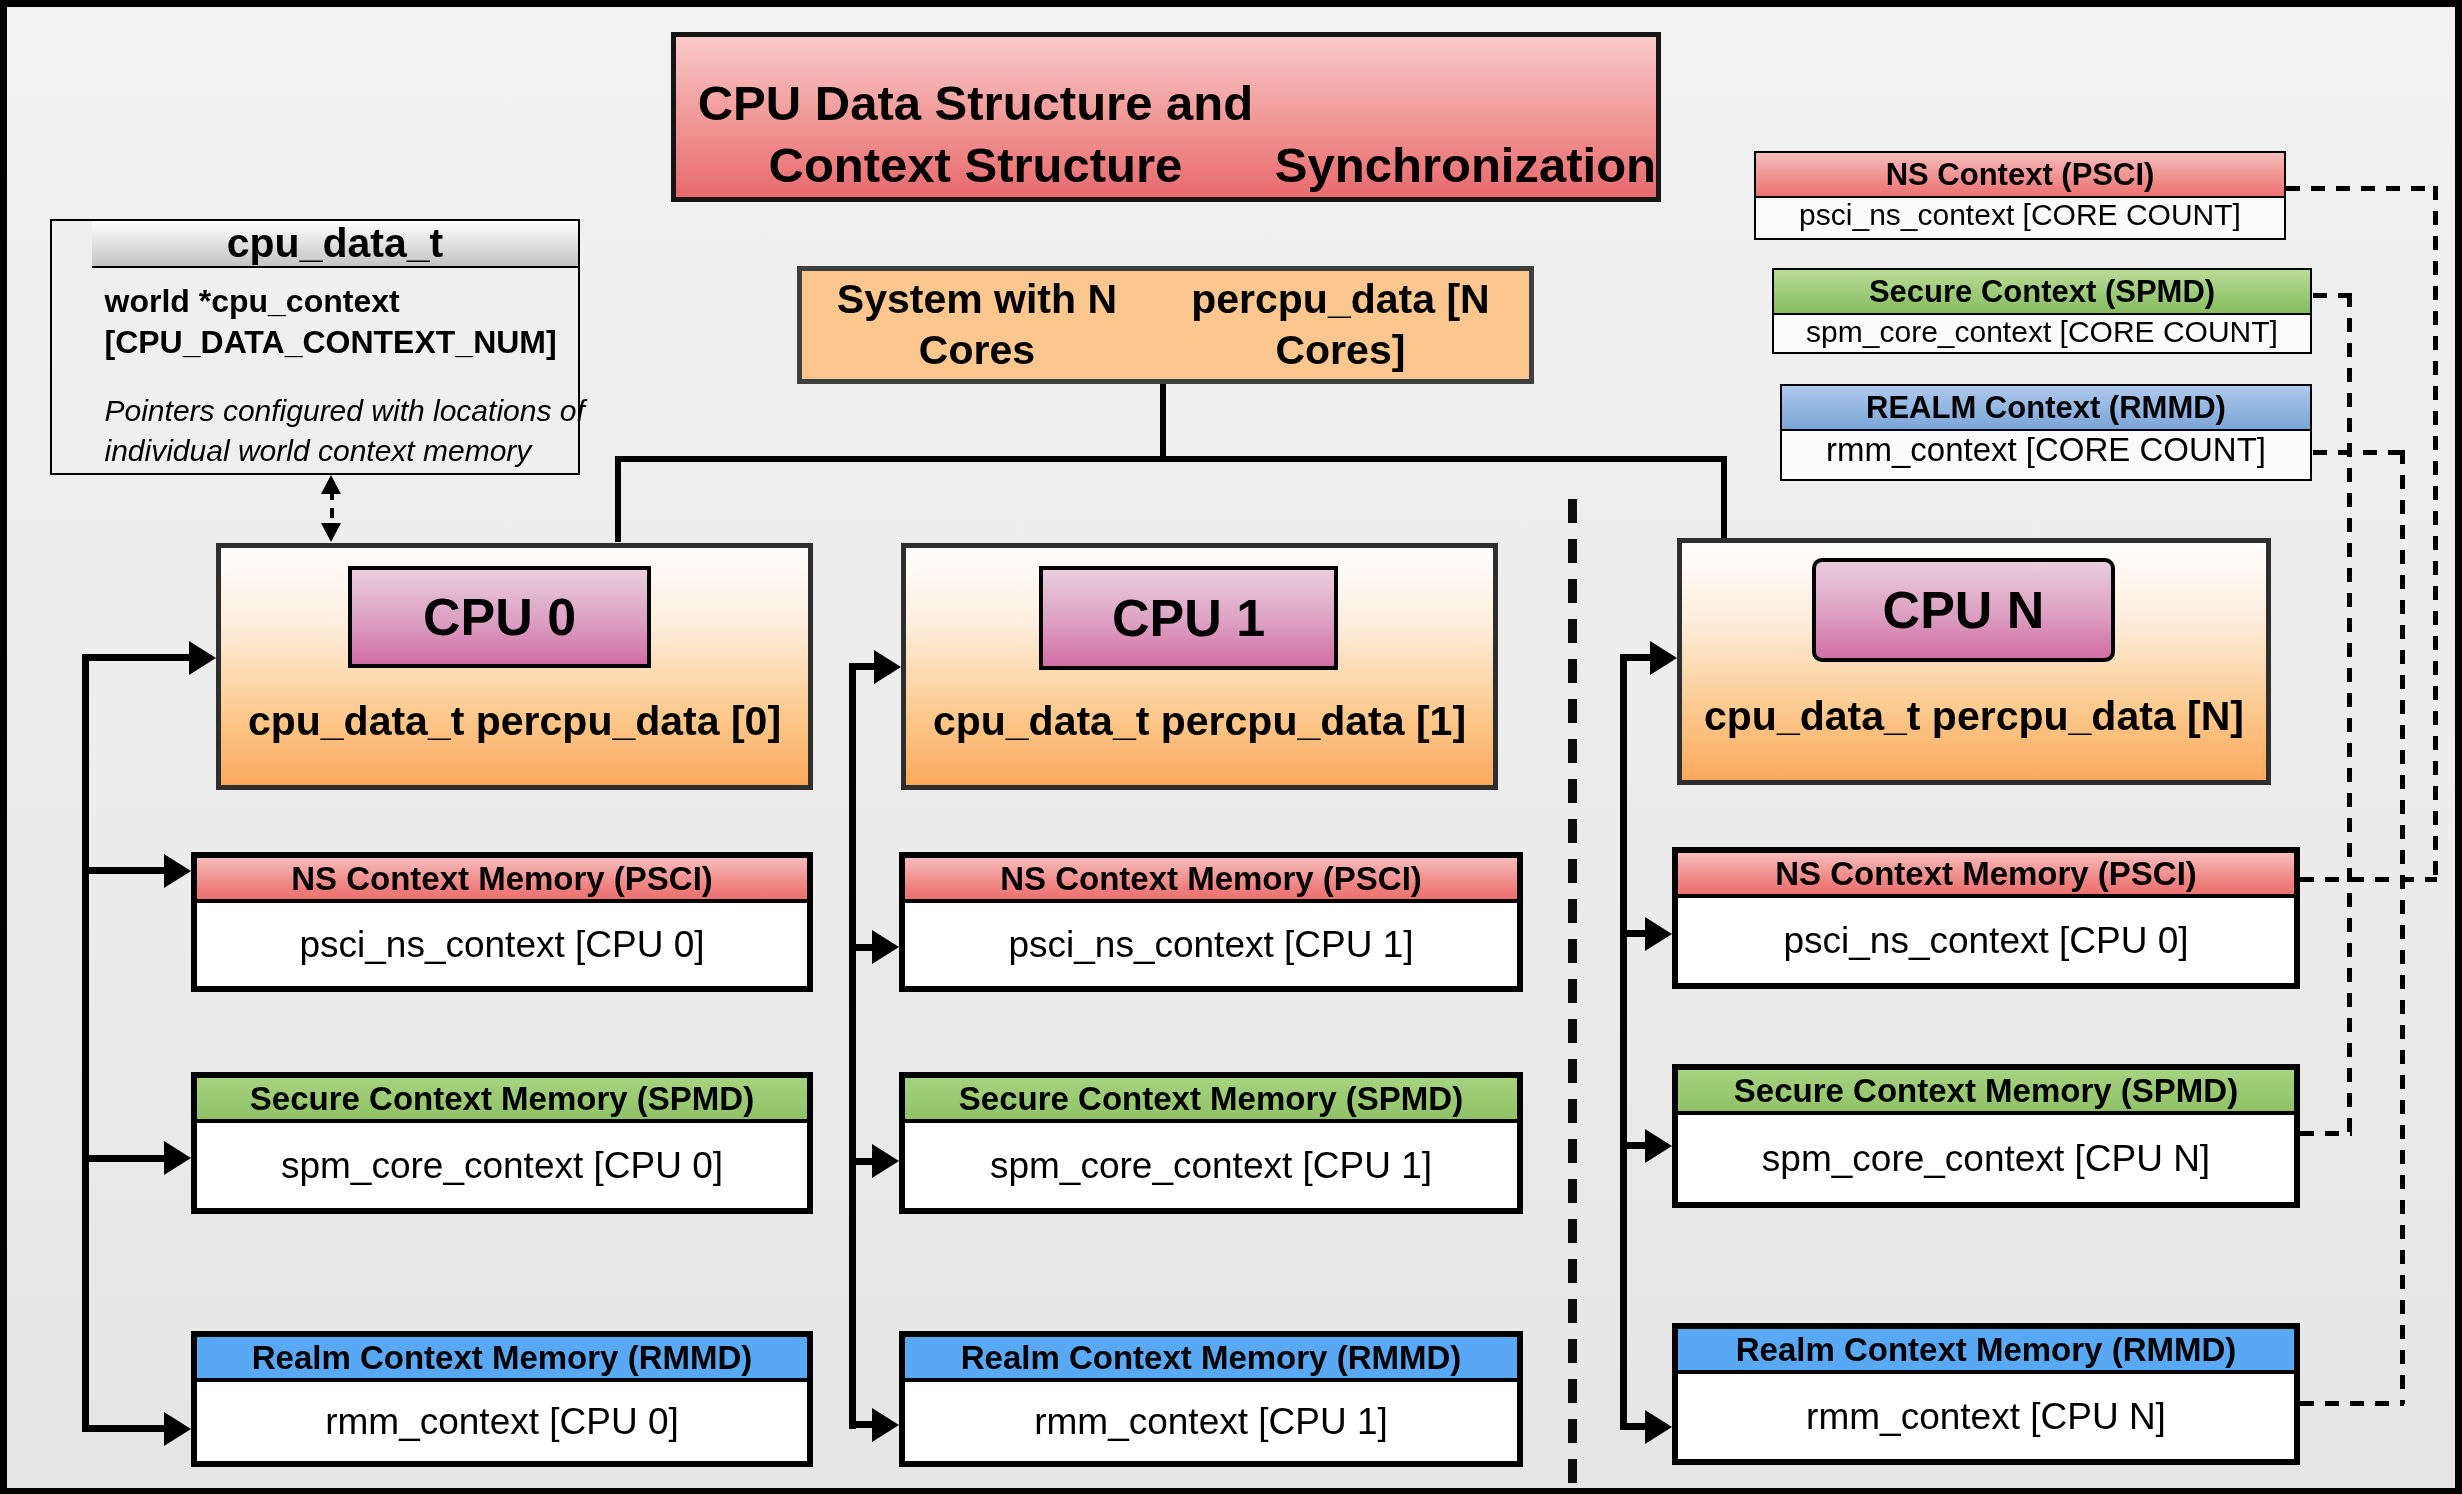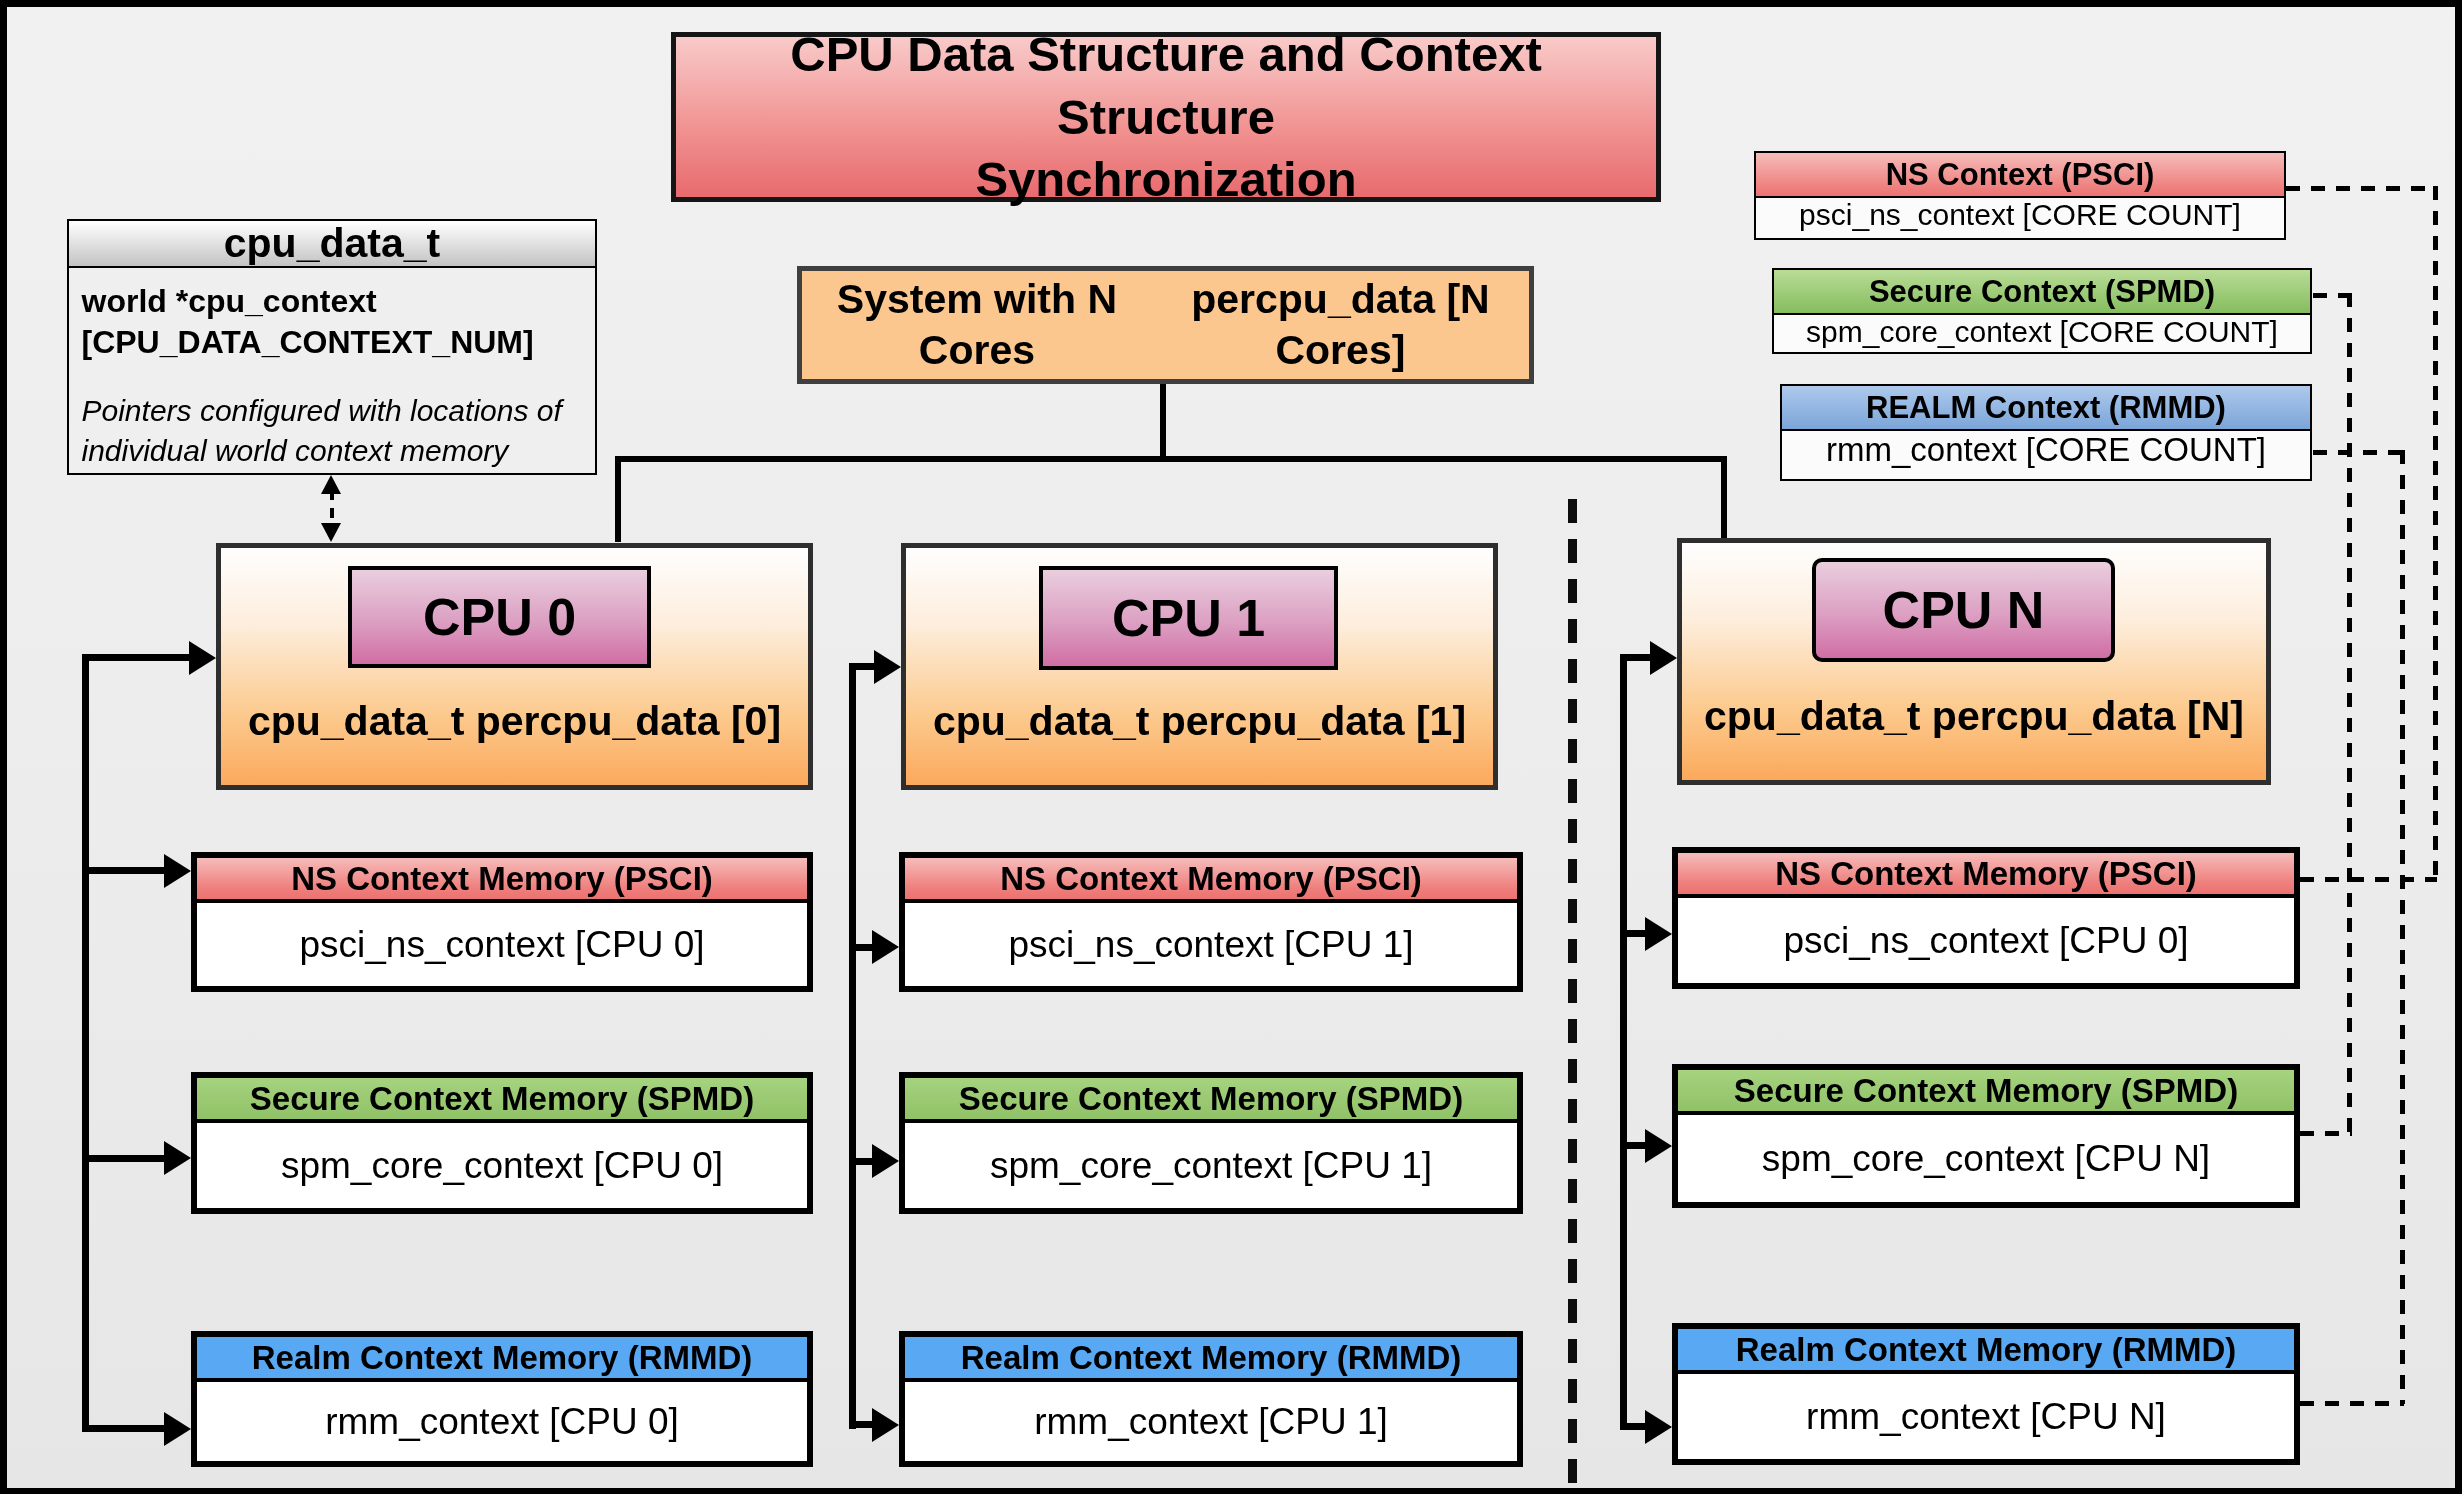--- a/index.html
+++ b/index.html
@@ -7,26 +7,26 @@
     position:relative; width:2462px; height:1495px;
     background:linear-gradient(180deg,#f1f1f1 0%,#ececec 55%,#e6e6e6 100%);
     border:7.1px solid #000; box-sizing:border-box; overflow:hidden;
     font-family:"Liberation Sans","DejaVu Sans",sans-serif; color:#000;
   }
   .abs{position:absolute;}
   
   .title-box{
     left:664px; top:25px; width:980px; height:160px;
     border:5.3px solid #151515; background:linear-gradient(180deg,#f8cac9 0%,#f0908f 60%,#e86a6e 100%);
-    display:flex; flex-direction:column; align-items:center; justify-content:center;
+    display:flex; flex-direction:row; align-items:flex-end; justify-content:center;
     font-weight:bold; font-size:49px; line-height:1.28; text-align:center;
   }
   .struct-box{
-    left:60px; top:212px; width:530px; height:256px;
-    border:2.7px solid #000; background:#efefef; box-sizing:border-box;
+    left:43px; top:212px; width:530px; height:256px;
+    border:2.7px solid #000; background:#efefef; box-sizing:border-box;padding-left:40px;
   }
   .struct-head{
     height:45px; border-bottom:2.7px solid #000;
     background:linear-gradient(180deg,#ffffff 0%,#dedede 55%,#c3c3c3 100%);
     display:flex; align-items:center; justify-content:center;
     font-weight:bold; font-size:41px;
   }
   .struct-field{margin:12.5px 0 0 12.5px; font-weight:bold; font-size:32px; line-height:1.3;}
   .struct-note{margin:27px 0 0 12.5px; font-style:italic; font-size:30px; line-height:1.35; width:481px;}
   .system-box{

